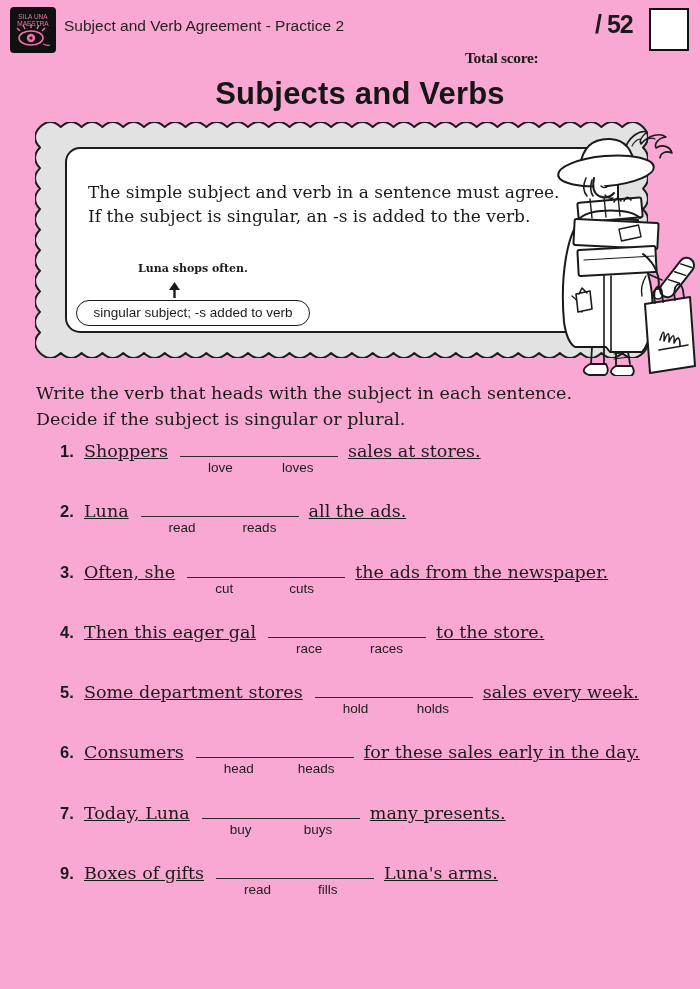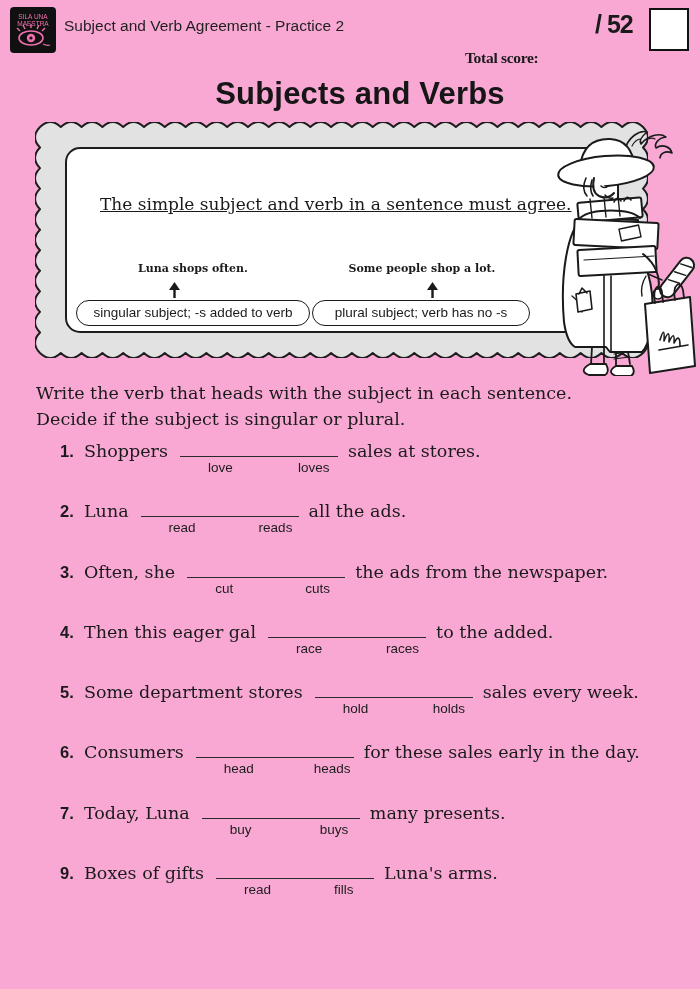--- a/index.html
+++ b/index.html
@@ -14,46 +14,46 @@
   .score-label{position:absolute;left:465px;top:21px;font-family:Liberation Serif, serif;font-weight:bold;font-size:15.5px;letter-spacing:-0.3px;margin-top:28px;}
   .score-value{position:absolute;left:595px;top:10px;font-family:"Liberation Sans",sans-serif;font-weight:bold;font-size:25px;letter-spacing:-1px;}
   .score-box{position:absolute;left:649px;top:8px;width:36px;height:39px;border:2.5px solid #111;background:#fff;}
   
   .main-title{position:absolute;left:0;top:66px;width:100%;text-align:center;margin:10px;
     font-family:"Liberation Sans",sans-serif;font-weight:bold;font-size:31px;letter-spacing:0.2px;color:#161616;}
   
   .rule-box{position:absolute;left:35px;top:122px;width:613px;height:236px;}
   .rule-box svg.frame{position:absolute;left:0;top:0;}
   .rule-inner{position:absolute;left:31px;top:26px;width:552px;height:184px;}
-  .rule-text{position:absolute;left:18px;top:28px;font-size:17px;line-height:24px;margin:16px;text-decoration:underline;}
+  .rule-text{position:absolute;left:18px;top:28px;font-size:17px;line-height:24px;margin:4px;}
   .rule-text p{margin:0;}
   .examples{position:absolute;left:0;top:114px;width:100%;height:70px;}
   .example{position:absolute;}
   .ex-sentence{font-weight:bold;font-size:11px;text-align:center;white-space:nowrap;}
   .arrow{position:absolute;top:20px;width:13px;height:16px;}
   .pill{position:absolute;top:38px;border:1.8px solid #1a1a1a;border-radius:14px;background:#fff;
     font-family:"Liberation Sans",sans-serif;font-size:13.5px;padding:4px 10px 5px;white-space:nowrap;text-align:center;}
   .example-1{left:10px;top:0;width:234px;}
   .example-1 .arrow{left:92px;}
   .example-1 .pill{left:0;width:212px;}
   .example-2{left:244px;top:0;width:224px;}
   .example-2 .arrow{left:116px;}
   .example-2 .pill{left:2px;width:196px;}
   .illustration{position:absolute;left:548px;top:126px;z-index:5;}
   
   .directions{position:absolute;left:36px;top:380px;font-size:17.5px;line-height:26px;margin:0;}
   
-  .items{position:absolute;left:60px;top:441px;width:630px;list-style:none;margin:0;padding:0;}
+  .items{position:absolute;left:60px;top:441px;width:630px;list-style:none;margin:0;padding:0;text-decoration:underline;}
   .item{position:relative;height:60.3px;white-space:nowrap;font-size:17.5px;}
   .num{font-family:"Liberation Sans",sans-serif;font-weight:bold;font-size:16.5px;display:inline-block;min-width:20px;}
   .pre{margin-left:4px;}
   .blank{display:inline-block;width:158px;height:15px;border-bottom:1.6px solid #2a2a2a;margin:0 10px 0 12px;position:relative;vertical-align:baseline;}
   .choices{position:absolute;left:0;top:19px;width:100%;height:18px;font-family:"Liberation Sans",sans-serif;font-size:13.5px;color:#1c1c1c;}
   .choices .c0{position:absolute;left:28px;}
-  .choices .c1{position:absolute;left:102px;margin-left:16px;}
+  .choices .c1{position:absolute;left:102px;}
 </style>
 </head>
 <body>
 
 <div class="page">
 
   <div class="logo">
     <svg width="46" height="46" viewBox="0 0 46 46">
       <text x="23" y="12" font-size="6.5" fill="#ef6fae" text-anchor="middle" font-family="Liberation Sans, sans-serif">SILA UNA</text>
       <text x="23" y="19" font-size="6.5" fill="#ef6fae" text-anchor="middle" font-family="Liberation Sans, sans-serif">MAESTRA</text>
@@ -73,39 +73,32 @@
 
   <div class="rule-box">
     <svg class="frame" width="613" height="236" viewBox="0 0 613 236">
       <path d="M 5 5 q 10.39655172413793 -10 20.79310344827586 0 q 10.39655172413793 -10 20.79310344827586 0 q 10.39655172413793 -10 20.79310344827586 0 q 10.39655172413793 -10 20.79310344827586 0 q 10.39655172413793 -10 20.79310344827586 0 q 10.39655172413793 -10 20.79310344827586 0 q 10.39655172413793 -10 20.79310344827586 0 q 10.39655172413793 -10 20.79310344827586 0 q 10.39655172413793 -10 20.79310344827586 0 q 10.39655172413793 -10 20.79310344827586 0 q 10.39655172413793 -10 20.79310344827586 0 q 10.39655172413793 -10 20.79310344827586 0 q 10.39655172413793 -10 20.79310344827586 0 q 10.39655172413793 -10 20.79310344827586 0 q 10.39655172413793 -10 20.79310344827586 0 q 10.39655172413793 -10 20.79310344827586 0 q 10.39655172413793 -10 20.79310344827586 0 q 10.39655172413793 -10 20.79310344827586 0 q 10.39655172413793 -10 20.79310344827586 0 q 10.39655172413793 -10 20.79310344827586 0 q 10.39655172413793 -10 20.79310344827586 0 q 10.39655172413793 -10 20.79310344827586 0 q 10.39655172413793 -10 20.79310344827586 0 q 10.39655172413793 -10 20.79310344827586 0 q 10.39655172413793 -10 20.79310344827586 0 q 10.39655172413793 -10 20.79310344827586 0 q 10.39655172413793 -10 20.79310344827586 0 q 10.39655172413793 -10 20.79310344827586 0 q 10.39655172413793 -10 20.79310344827586 0 q 10 10.272727272727273 0 20.545454545454547 q 10 10.272727272727273 0 20.545454545454547 q 10 10.272727272727273 0 20.545454545454547 q 10 10.272727272727273 0 20.545454545454547 q 10 10.272727272727273 0 20.545454545454547 q 10 10.272727272727273 0 20.545454545454547 q 10 10.272727272727273 0 20.545454545454547 q 10 10.272727272727273 0 20.545454545454547 q 10 10.272727272727273 0 20.545454545454547 q 10 10.272727272727273 0 20.545454545454547 q 10 10.272727272727273 0 20.545454545454547 q -10.39655172413793 10 -20.79310344827586 0 q -10.39655172413793 10 -20.79310344827586 0 q -10.39655172413793 10 -20.79310344827586 0 q -10.39655172413793 10 -20.79310344827586 0 q -10.39655172413793 10 -20.79310344827586 0 q -10.39655172413793 10 -20.79310344827586 0 q -10.39655172413793 10 -20.79310344827586 0 q -10.39655172413793 10 -20.79310344827586 0 q -10.39655172413793 10 -20.79310344827586 0 q -10.39655172413793 10 -20.79310344827586 0 q -10.39655172413793 10 -20.79310344827586 0 q -10.39655172413793 10 -20.79310344827586 0 q -10.39655172413793 10 -20.79310344827586 0 q -10.39655172413793 10 -20.79310344827586 0 q -10.39655172413793 10 -20.79310344827586 0 q -10.39655172413793 10 -20.79310344827586 0 q -10.39655172413793 10 -20.79310344827586 0 q -10.39655172413793 10 -20.79310344827586 0 q -10.39655172413793 10 -20.79310344827586 0 q -10.39655172413793 10 -20.79310344827586 0 q -10.39655172413793 10 -20.79310344827586 0 q -10.39655172413793 10 -20.79310344827586 0 q -10.39655172413793 10 -20.79310344827586 0 q -10.39655172413793 10 -20.79310344827586 0 q -10.39655172413793 10 -20.79310344827586 0 q -10.39655172413793 10 -20.79310344827586 0 q -10.39655172413793 10 -20.79310344827586 0 q -10.39655172413793 10 -20.79310344827586 0 q -10.39655172413793 10 -20.79310344827586 0 q -10 -10.272727272727273 0 -20.545454545454547 q -10 -10.272727272727273 0 -20.545454545454547 q -10 -10.272727272727273 0 -20.545454545454547 q -10 -10.272727272727273 0 -20.545454545454547 q -10 -10.272727272727273 0 -20.545454545454547 q -10 -10.272727272727273 0 -20.545454545454547 q -10 -10.272727272727273 0 -20.545454545454547 q -10 -10.272727272727273 0 -20.545454545454547 q -10 -10.272727272727273 0 -20.545454545454547 q -10 -10.272727272727273 0 -20.545454545454547 q -10 -10.272727272727273 0 -20.545454545454547 Z" fill="#e2e2e2" stroke="#1d1d1d" stroke-width="2" stroke-linejoin="round"></path>
       <rect x="31" y="26" width="552" height="184" rx="14" fill="#ffffff" stroke="#1d1d1d" stroke-width="2"></rect>
     </svg>
 
     <div class="rule-inner">
       <div class="rule-text">
         <p>The simple subject and verb in a sentence must agree.</p>
+        <p>If the subject is singular, an -s is added to the verb.</p>
       </div>
 
       <div class="examples">
         <div class="example example-1">
           <div class="ex-sentence">Luna shops often.</div>
           <svg class="arrow" viewBox="0 0 13 16">
             <path d="M6.5 16 L6.5 6" stroke="#1a1a1a" stroke-width="2.4" fill="none"></path>
             <path d="M6.5 0 L1 8 L12 8 Z" fill="#1a1a1a"></path>
           </svg>
           <div class="pill">singular subject; -s added to verb</div>
         </div>
-        <div class="example example-2">
-          <div class="ex-sentence">Some people shop a lot.</div>
-          <svg class="arrow" viewBox="0 0 13 16">
-            <path d="M6.5 16 L6.5 6" stroke="#1a1a1a" stroke-width="2.4" fill="none"></path>
-            <path d="M6.5 0 L1 8 L12 8 Z" fill="#1a1a1a"></path>
-          </svg>
-          <div class="pill">plural subject; verb has no -s</div>
-        </div>
       </div>
     </div>
   </div>
 
   <svg class="illustration" width="150" height="250" viewBox="0 0 150 250" stroke="#1a1a1a" stroke-width="2" fill="none" stroke-linecap="round" stroke-linejoin="round">
 
     <path d="M76 26 C80 10 92 4 99 6 C93 11 91 15 93 18 C101 8 113 7 118 11 C110 12 106 18 108 22 C114 18 122 20 124 27 C117 24 112 28 112 32" stroke-width="1.6"></path>
     <path d="M84 20 q3 -6 8 -7 M98 14 q5 -3 9 -1" stroke-width="1.2"></path>
 
     <path d="M32 40 Q36 12 62 13 Q84 14 87 42" fill="#ffffff"></path>
@@ -172,21 +165,21 @@
           </span></span><span class="post">all the ads.</span></li>
 
     <li class="item"><span class="num">3.</span><span class="pre">Often, she</span><span class="blank"><span class="choices">
             <span class="c0">cut</span>
             <span class="c1">cuts</span>
           </span></span><span class="post">the ads from the newspaper.</span></li>
 
     <li class="item"><span class="num">4.</span><span class="pre">Then this eager gal</span><span class="blank"><span class="choices">
             <span class="c0">race</span>
             <span class="c1">races</span>
-          </span></span><span class="post">to the added.</span></li>
+          </span></span><span class="post">to the store.</span></li>
 
     <li class="item"><span class="num">5.</span><span class="pre">Some department stores</span><span class="blank"><span class="choices">
             <span class="c0">hold</span>
             <span class="c1">holds</span>
           </span></span><span class="post">sales every week.</span></li>
 
     <li class="item"><span class="num">6.</span><span class="pre">Consumers</span><span class="blank"><span class="choices">
             <span class="c0">head</span>
             <span class="c1">heads</span>
           </span></span><span class="post">for these sales early in the day.</span></li>

